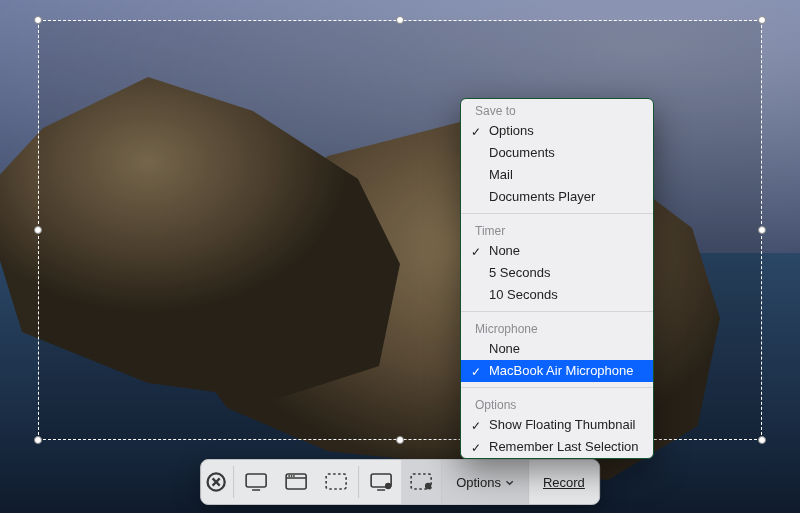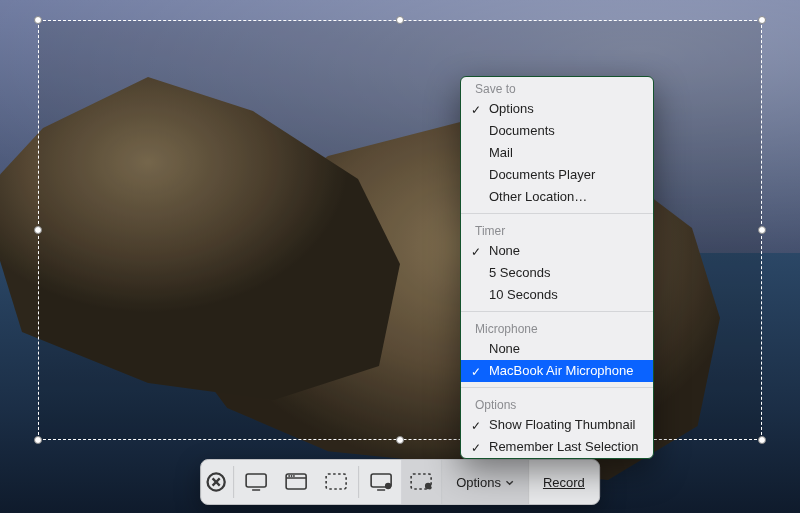--- a/index.html
+++ b/index.html
@@ -115,21 +115,20 @@
     <span>Record</span>
   </div>
 </div>
 
 <div id="menu" class="menu" style="left: 460px; bottom: 54px;">
     <div class="menu-section-title">Save to</div>
     <div class="menu-item"><span class="chk">✓</span><span>Options</span></div>
     <div class="menu-item"><span class="chk"></span><span>Documents</span></div>
     <div class="menu-item"><span class="chk"></span><span>Mail</span></div>
     <div class="menu-item"><span class="chk"></span><span>Documents Player</span></div>
-    <div class="menu-item"><span class="chk"></span><span>Other Location…</span></div>
     <div class="menu-divider"></div>
     <div class="menu-section-title">Timer</div>
     <div class="menu-item"><span class="chk">✓</span><span>None</span></div>
     <div class="menu-item"><span class="chk"></span><span>5 Seconds</span></div>
     <div class="menu-item"><span class="chk"></span><span>10 Seconds</span></div>
     <div class="menu-divider"></div>
     <div class="menu-section-title">Microphone</div>
     <div class="menu-item"><span class="chk"></span><span>None</span></div>
     <div class="menu-item hover"><span class="chk">✓</span><span>MacBook Air Microphone</span></div>
     <div class="menu-divider"></div>

